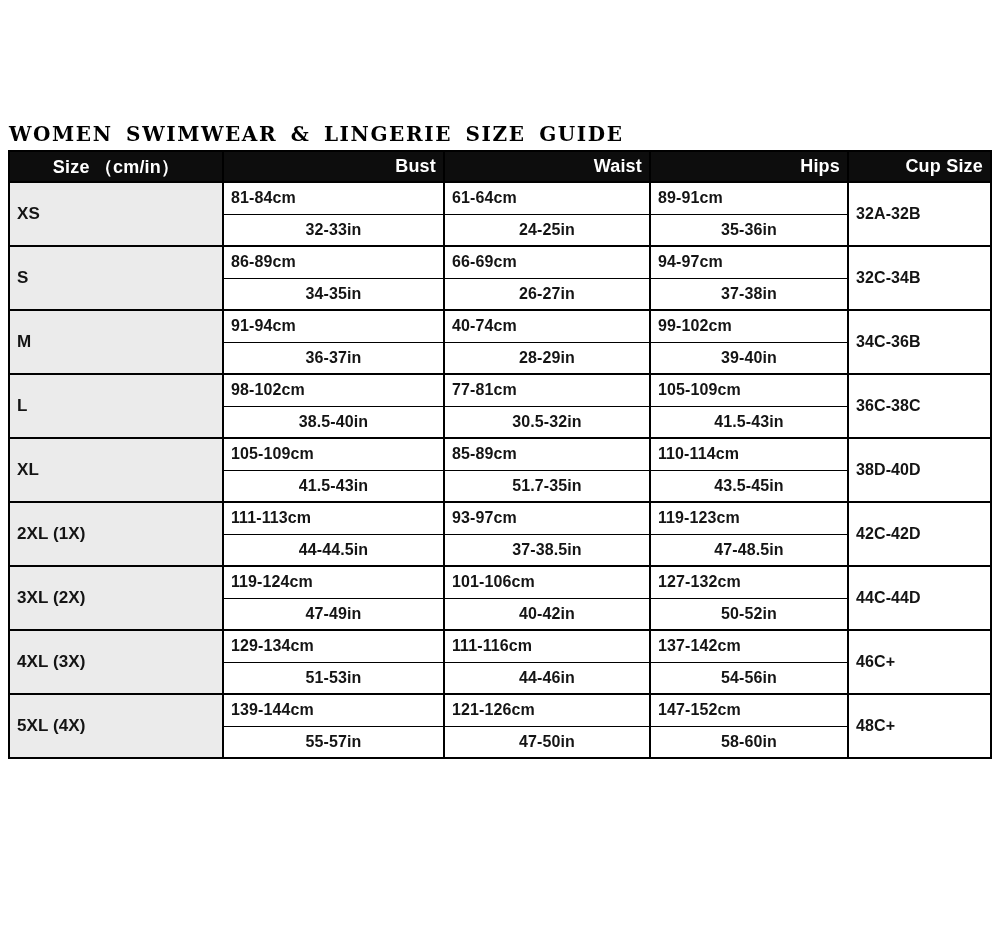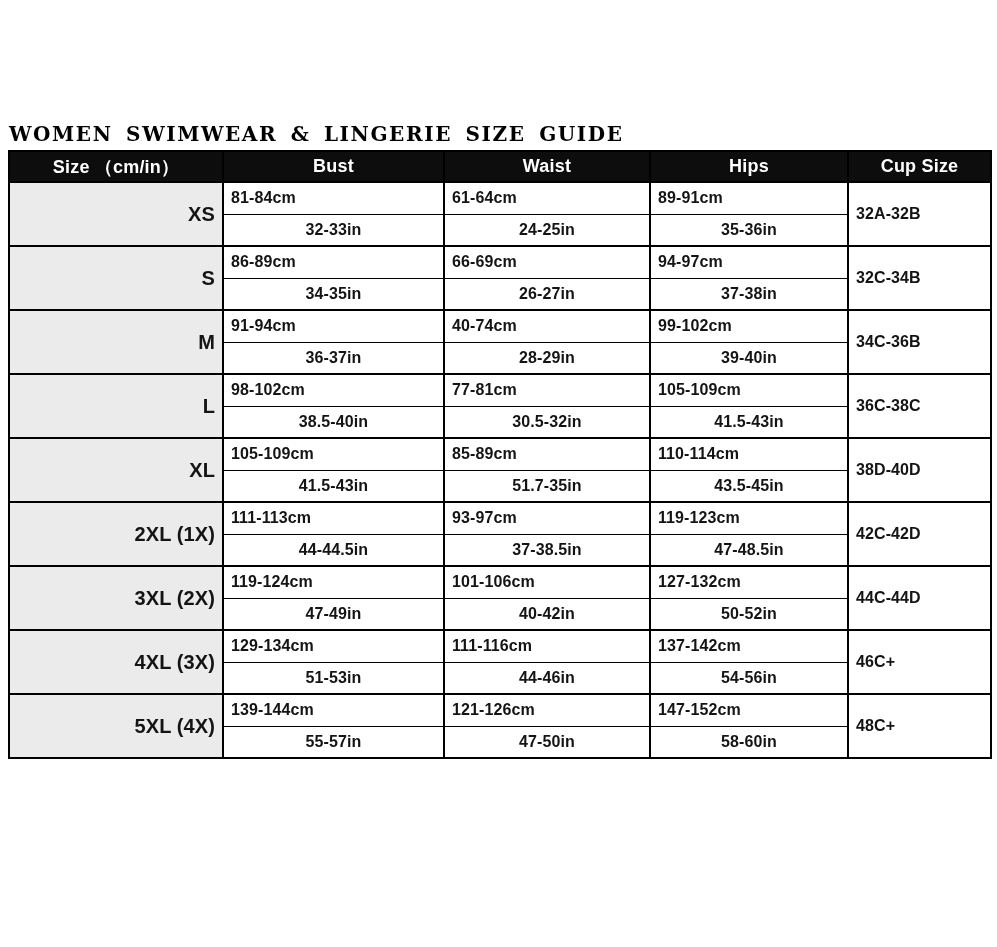--- a/index.html
+++ b/index.html
@@ -33,44 +33,44 @@
   col.c-size  { width: 214px; }
   col.c-bust  { width: 221px; }
   col.c-waist { width: 206px; }
   col.c-hips  { width: 198px; }
   col.c-cup   { width: 143px; }
   th {
     background: #0d0d0d;
     color: #ffffff;
     font-size: 18px;
     font-weight: bold;
-    text-align: center;
+    text-align: right;
     height: 31px;
     padding: 2px 7px;
     border: 2px solid #000;
     letter-spacing: 0.2px;
   }
   th.h-size { text-align: center; margin-left: 36px; }
   td {
     border: 2px solid #000;
     background: #ffffff;
     font-size: 16px;
     font-weight: 600;
     height: 32px;
     padding: 0 7px;
     color: #141414;
     letter-spacing: 0.1px;
   }
   tr.r-cm td.measure { border-bottom-width: 1px; }
   tr.r-in td.measure { border-top-width: 1px; text-align: center; }
   td.size-cell {
     background: #ebebeb;
-    text-align: right;
+    text-align: left;
     font-weight: bold;
-    font-size: 20px;
+    font-size: 17px;
   }
   td.cup-cell { text-align: left; }
 </style>
 </head>
 <body>
 
 <div class="page-title">WOMEN SWIMWEAR &amp; LINGERIE SIZE GUIDE</div>
 
 <table class="size-guide">
   <colgroup>

